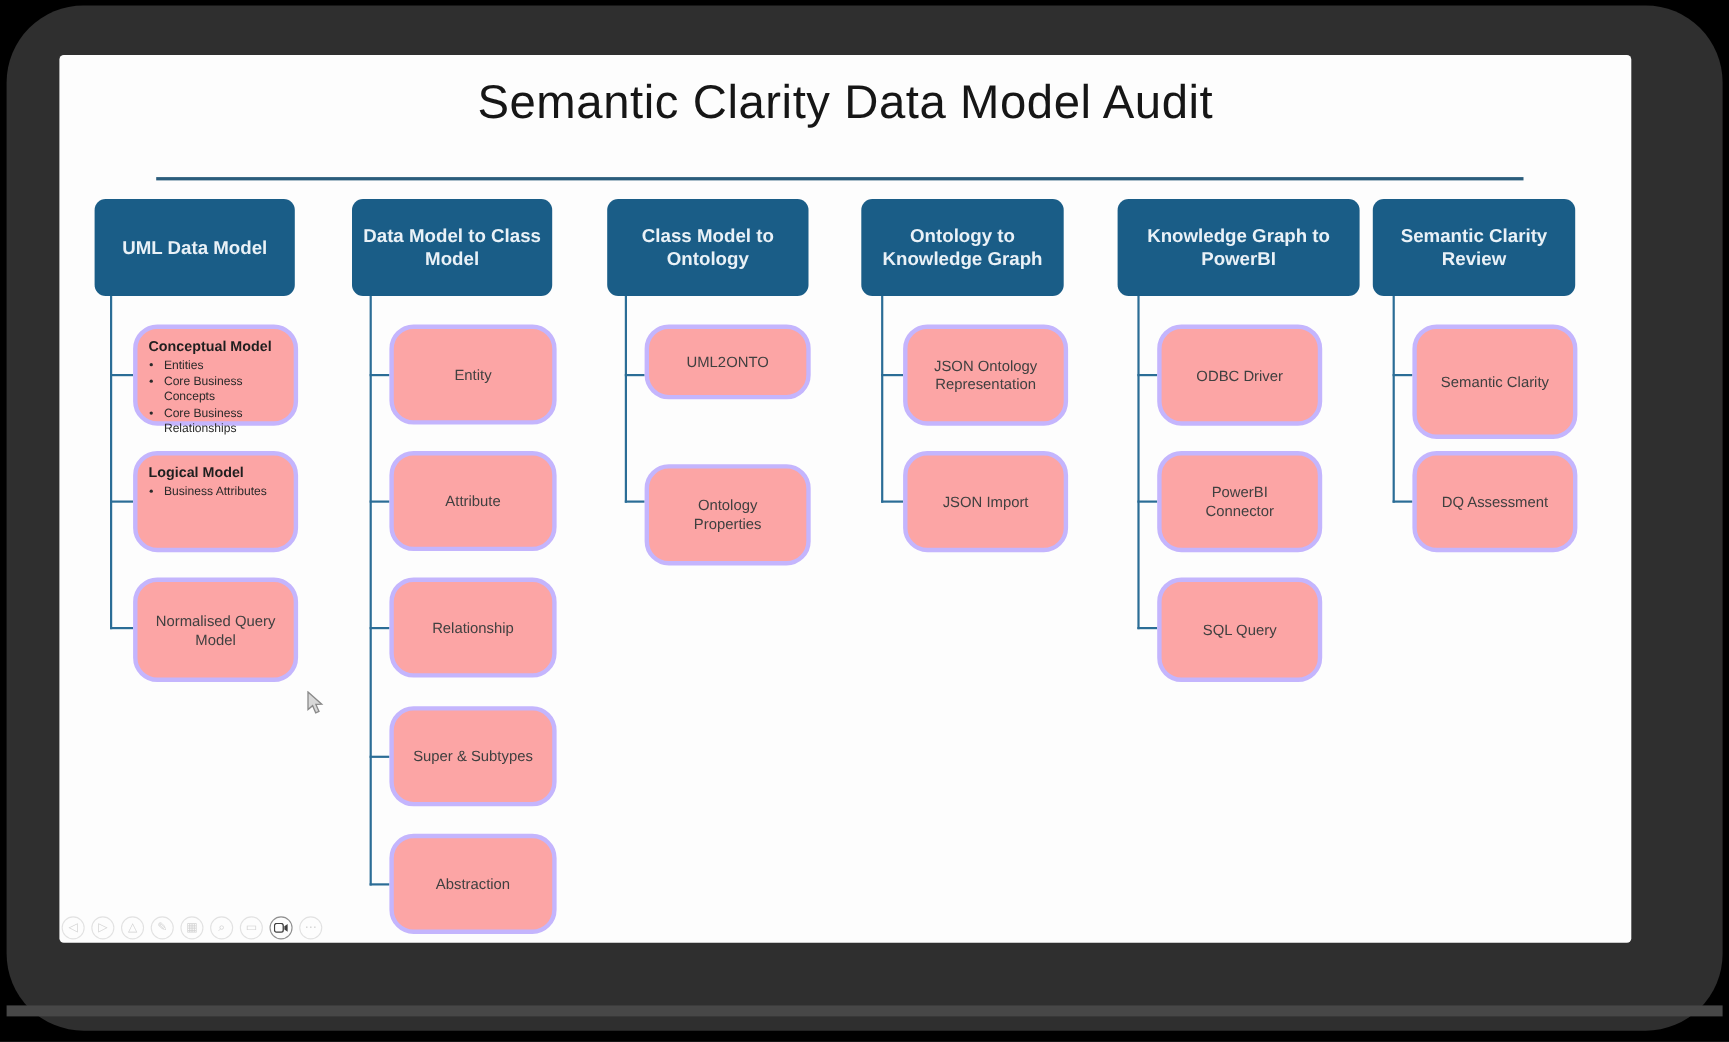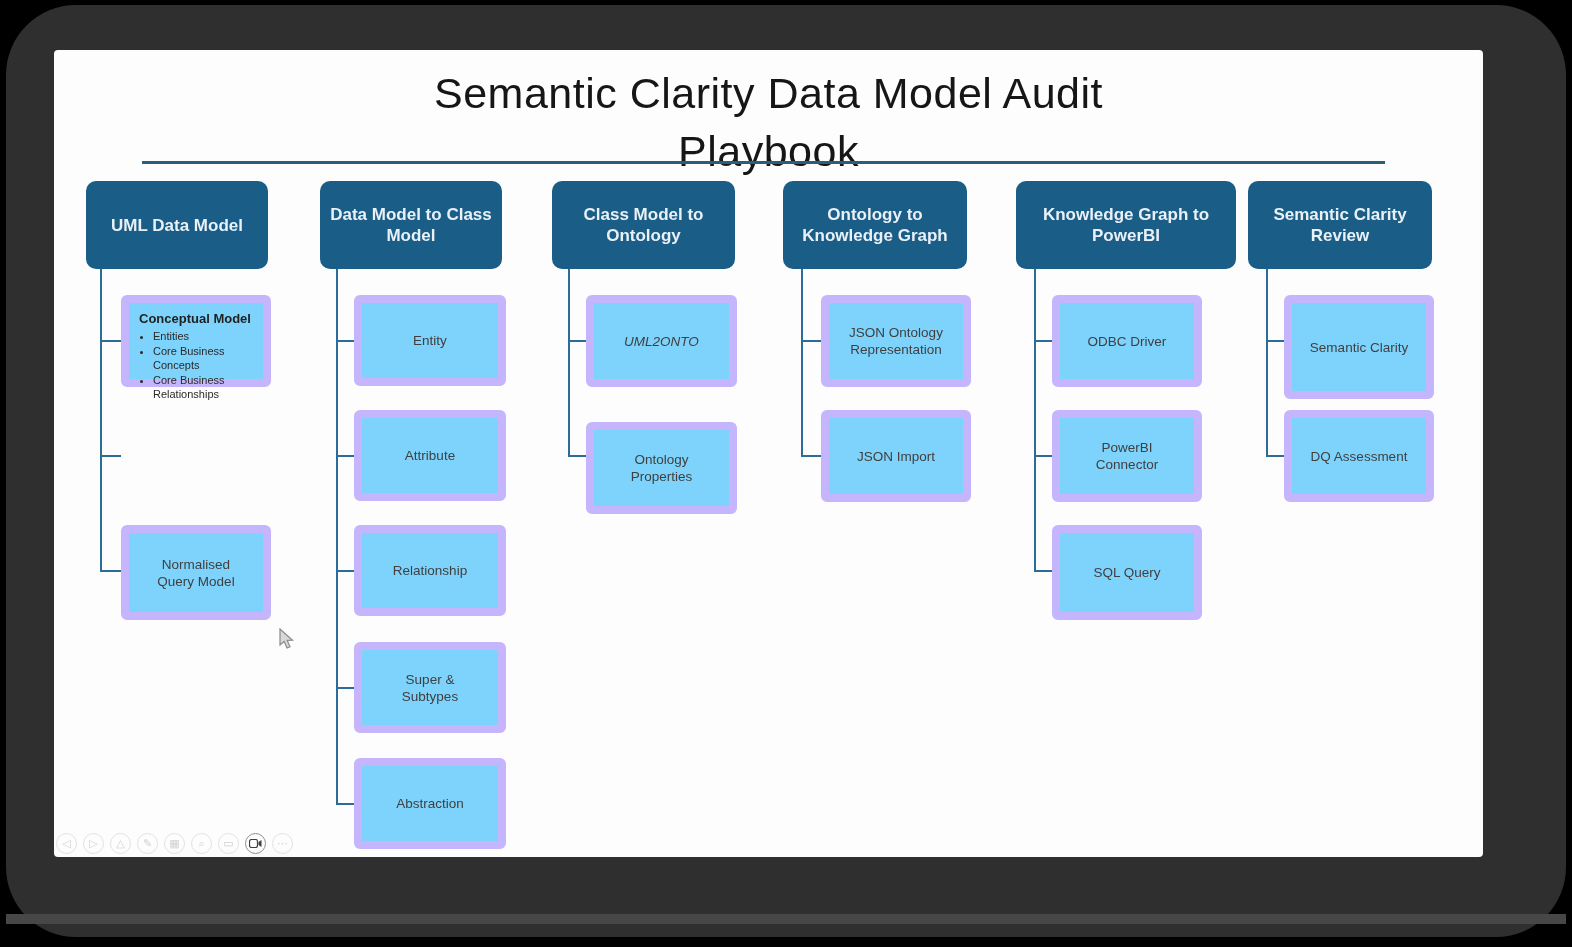--- a/index.html
+++ b/index.html
@@ -8,21 +8,21 @@
     border-radius:70px;}
   .bezel-strip{position:absolute;left:0;right:0;bottom:13px;height:10px;background:#474747;}
   .slide{position:absolute;left:48px;top:45px;width:1429px;height:807px;background:#fdfdfd;
     border-radius:4px;}
   .title{position:absolute;top:14px;left:0;right:0;text-align:center;color:#161616;
     font-size:43px;line-height:58px;font-weight:400;letter-spacing:.5px;}
   .title-rule{position:absolute;top:111px;left:88px;width:1243px;height:3px;background:#2b5d7c;}
   .hdr{position:absolute;top:131px;height:88px;background:#1a5d87;border-radius:10px;
     color:#e9f1f7;font-size:17px;line-height:21px;font-weight:600;display:flex;
     align-items:center;justify-content:center;text-align:center;padding:0 10px;box-sizing:border-box;}
-  .box{position:absolute;background:#7dd3fc;border:8px solid #c4b5fd;border-radius:6px;
+  .box{position:absolute;background:#fca5a5;border:4px solid #c4b5fd;border-radius:22px;
     box-sizing:border-box;}
   .box.plain{display:flex;align-items:center;justify-content:center;text-align:center;
     font-size:13.5px;line-height:17px;color:#404040;padding:0 14px;}
   .box.detail{padding:6px 9px;}
   .box.detail .d-title{font-size:13px;font-weight:700;color:#1f1f1f;margin:2px 0 3px 1px;}
   .box.detail ul{margin:0;padding:0 0 0 15px;}
   .box.detail li{font-size:11px;line-height:14px;color:#2a2a2a;margin:1px 0;}
   .trunk{position:absolute;width:2px;background:#2b6d96;}
   .stub{position:absolute;height:2px;background:#2b6d96;}
   .toolbar{position:absolute;left:2px;top:783px;display:flex;gap:6px;align-items:center;}
@@ -35,21 +35,20 @@
 </head>
 <body>
 
 <div class="bezel">
   <div class="bezel-strip"></div>
 
   <div class="slide">
 
     <div class="title">
       <div>Semantic Clarity Data Model Audit</div>
-      <div>Playbook</div>
     </div>
     <div class="title-rule"></div>
 
     <div class="hdr" style="left:32px;width:182px;">
         <span>UML Data Model</span>
       </div>
     <div class="hdr" style="left:266px;width:182px;">
         <span>Data Model to Class Model</span>
       </div>
     <div class="hdr" style="left:498px;width:183px;">
@@ -95,41 +94,47 @@
     <div class="stub" style="left:1212px;top:405px;width:18px;"></div>
 
     <div class="box detail" style="left:67px;top:245px;width:150px;height:92px;">
       <div class="d-title">Conceptual Model</div>
       <ul>
         <li>Entities</li>
         <li>Core Business Concepts</li>
         <li>Core Business Relationships</li>
       </ul>
     </div>
+    <div class="box detail" style="left:67px;top:360px;width:150px;height:92px;">
+      <div class="d-title">Logical Model</div>
+      <ul>
+        <li>Business Attributes</li>
+      </ul>
+    </div>
     <div class="box plain" style="left:67px;top:475px;width:150px;height:95px;">
         <span>Normalised Query Model</span>
       </div>
 
     <div class="box plain" style="left:300px;top:245px;width:152px;height:91px;">
         <span>Entity</span>
       </div>
     <div class="box plain" style="left:300px;top:360px;width:152px;height:91px;">
         <span>Attribute</span>
       </div>
     <div class="box plain" style="left:300px;top:475px;width:152px;height:91px;">
         <span>Relationship</span>
       </div>
     <div class="box plain" style="left:300px;top:592px;width:152px;height:91px;">
         <span>Super &amp; Subtypes</span>
       </div>
     <div class="box plain" style="left:300px;top:708px;width:152px;height:91px;text-align:center;">
         <span>Abstraction</span>
       </div>
 
-    <div class="box plain" style="left:532px;top:245px;width:151px;height:92px;font-style:italic;">
+    <div class="box plain" style="left:532px;top:245px;width:151px;height:68px;">
         <span>UML2ONTO</span>
       </div>
     <div class="box plain" style="left:532px;top:360px;width:151px;height:92px;margin-top:12px;">
         <span>Ontology Properties</span>
       </div>
 
     <div class="box plain" style="left:767px;top:245px;width:150px;height:92px;">
         <span>JSON Ontology Representation</span>
       </div>
     <div class="box plain" style="left:998px;top:245px;width:150px;height:92px;">

